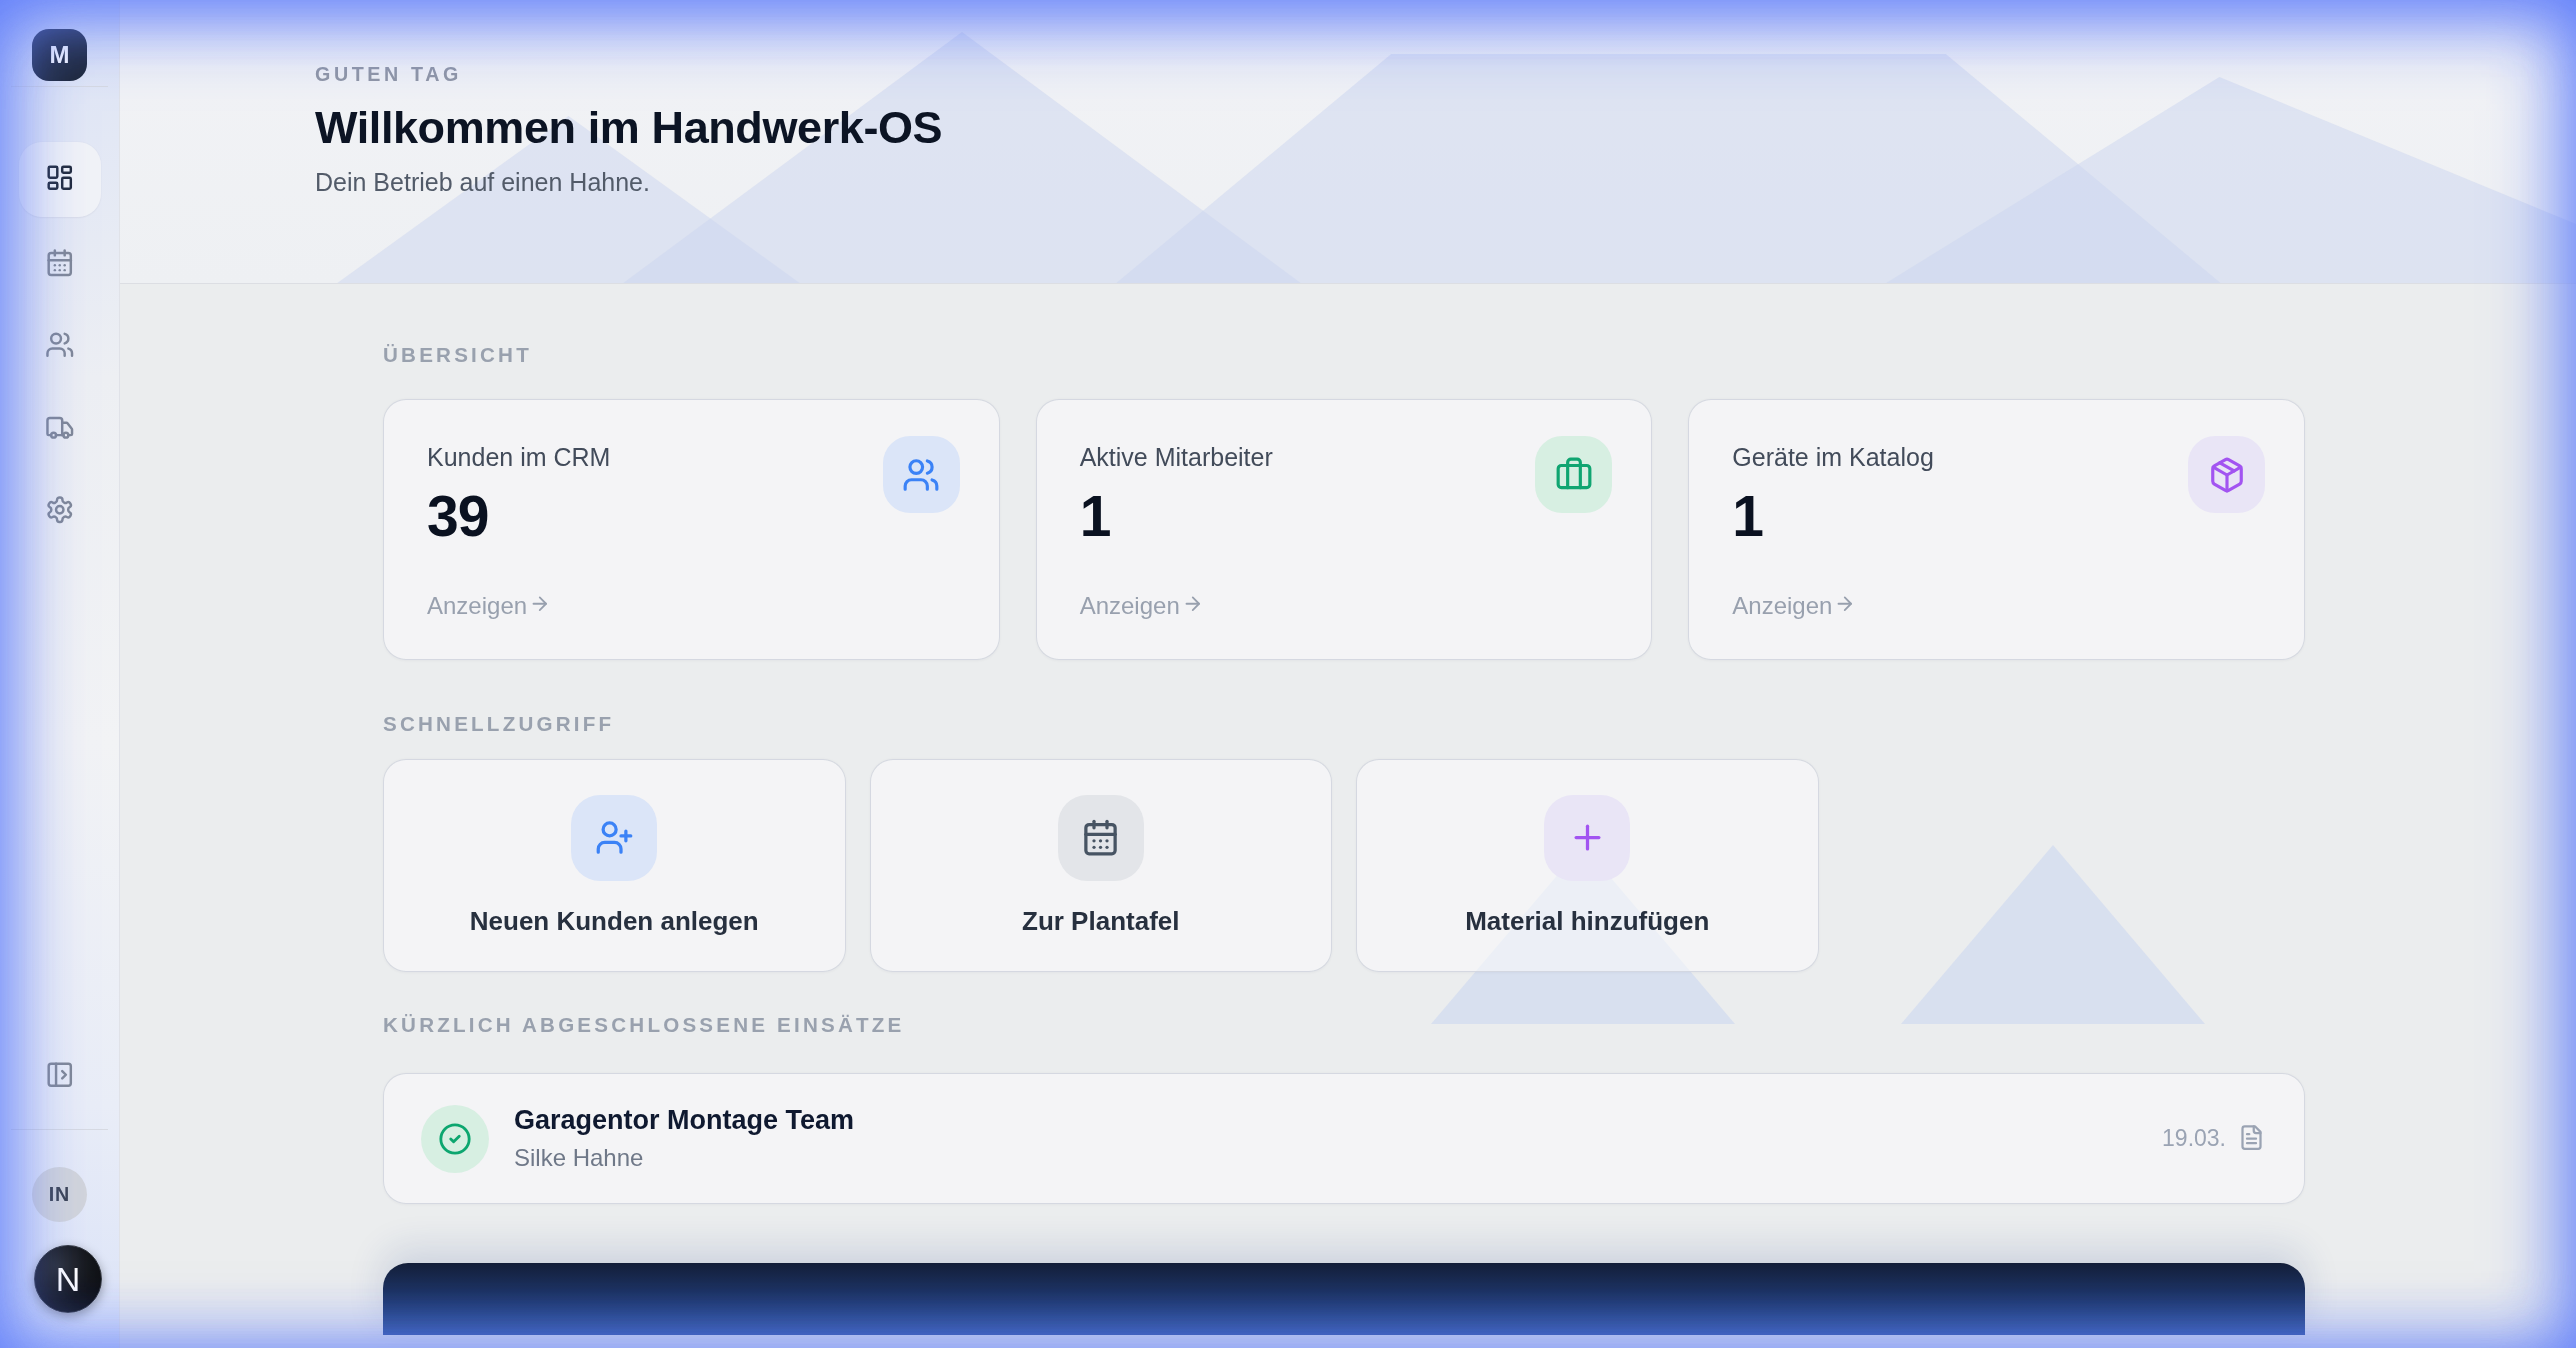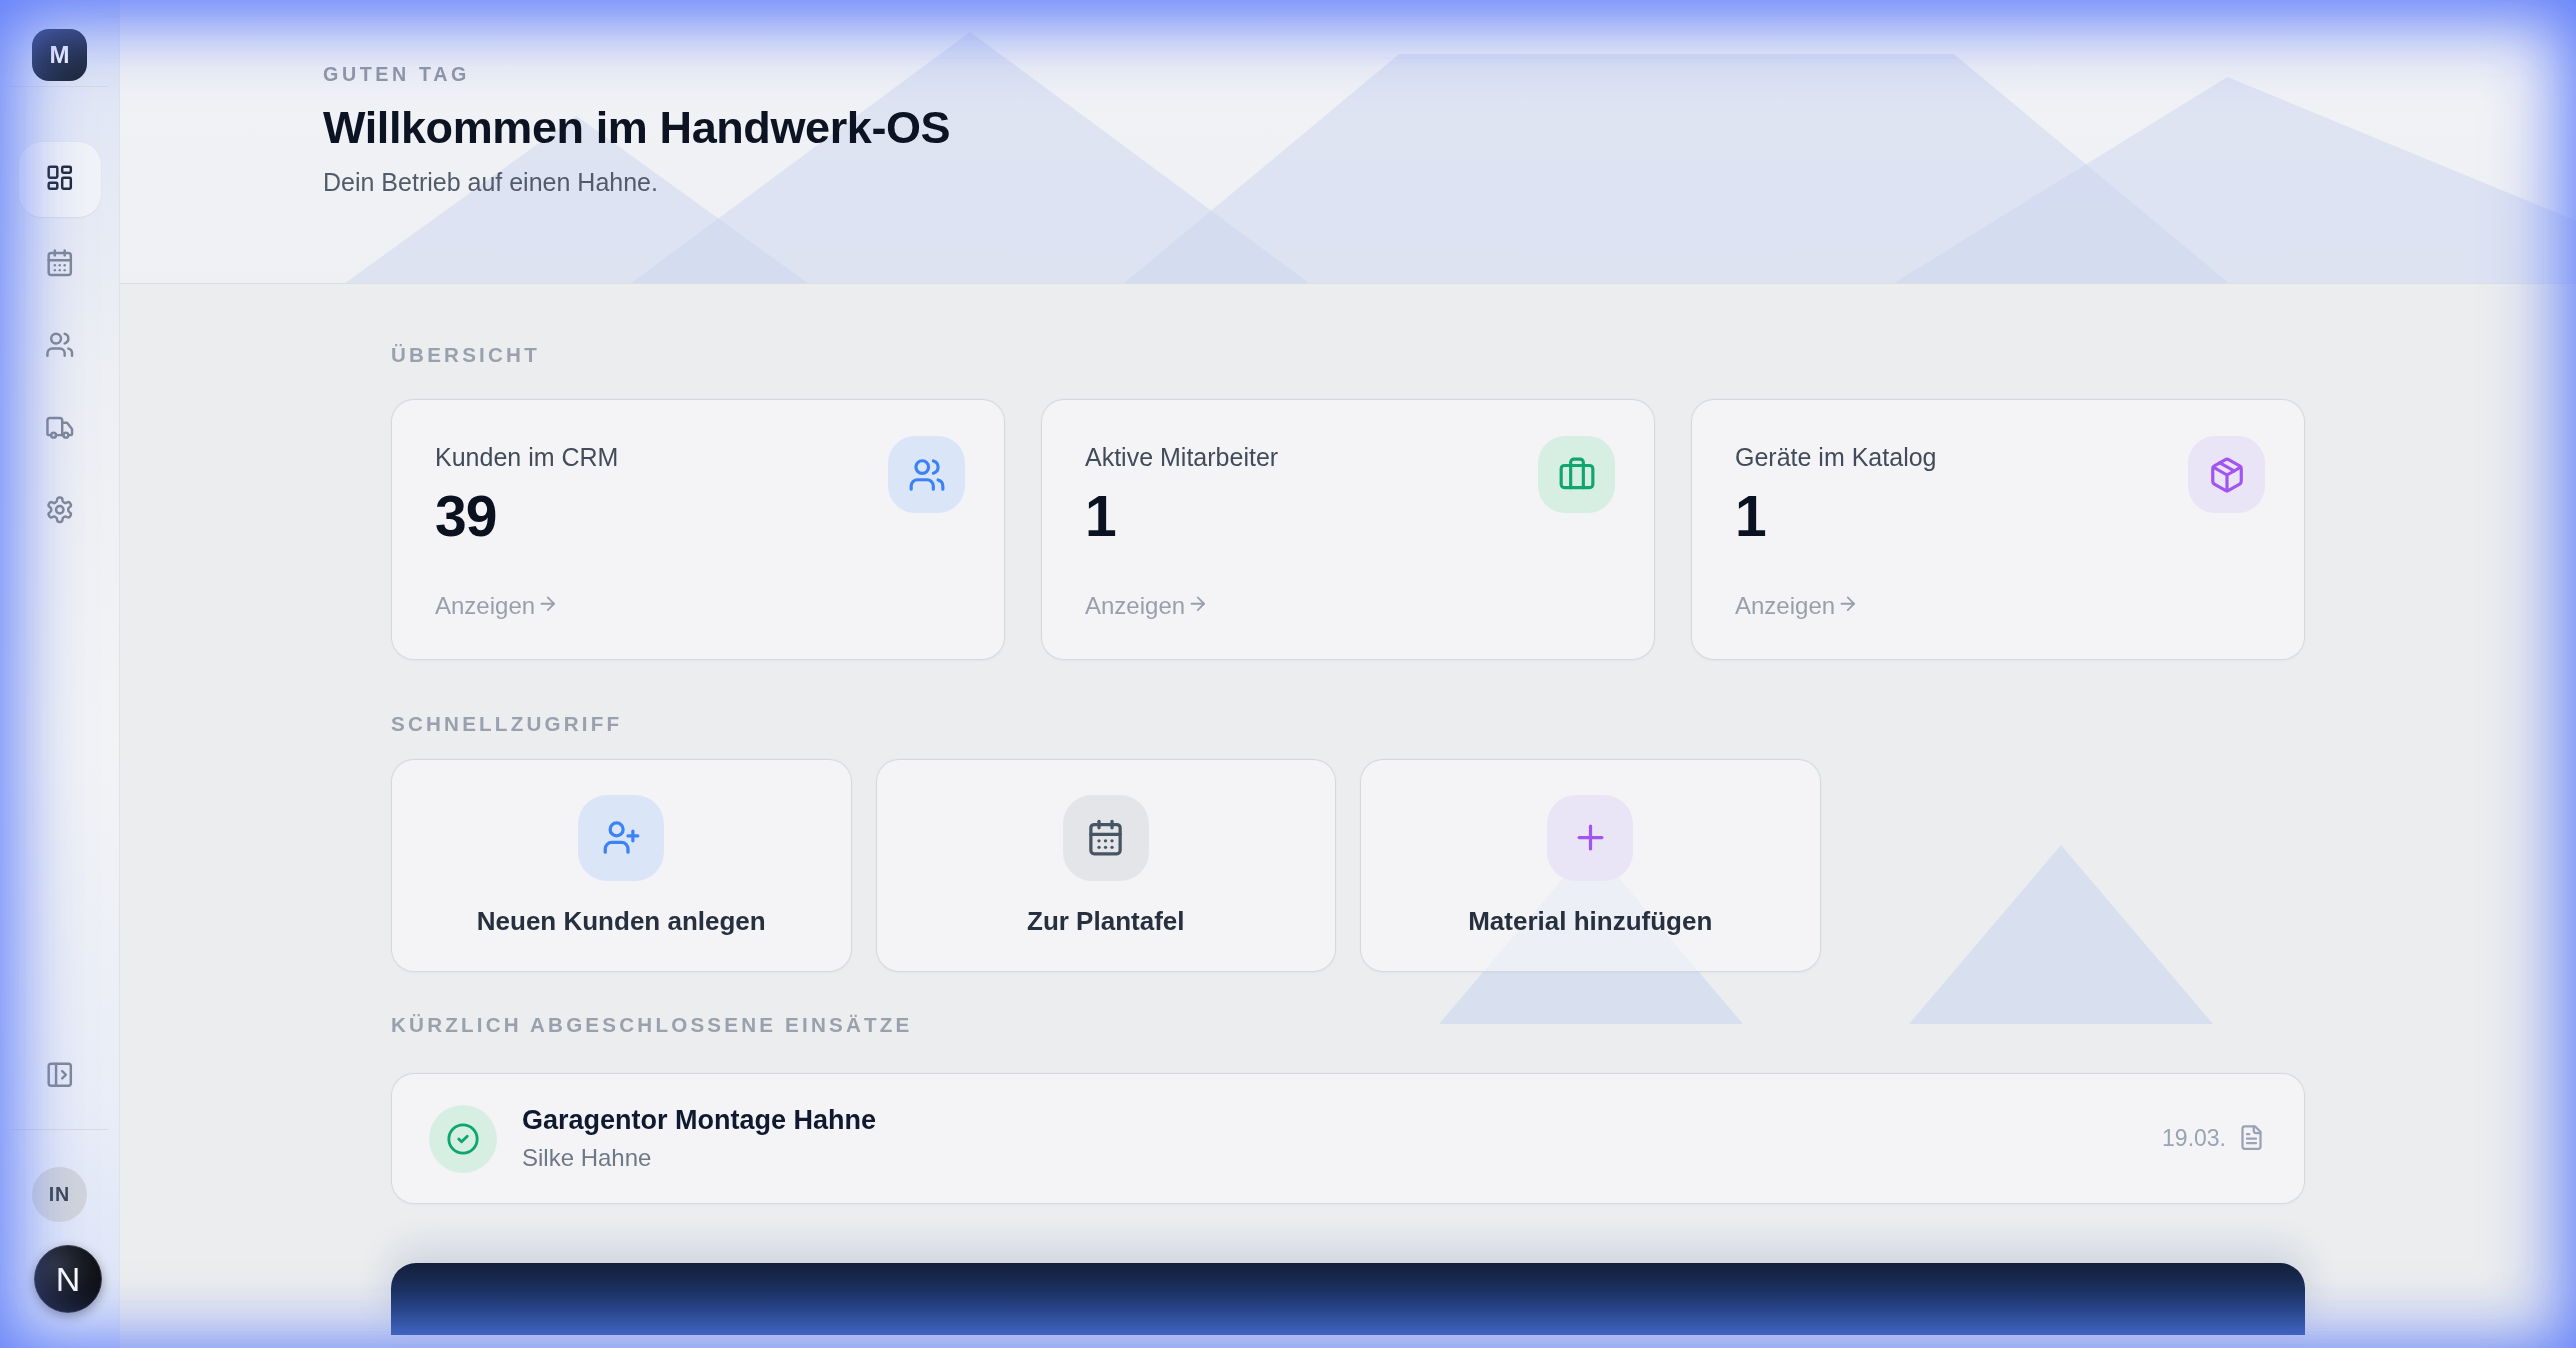--- a/index.html
+++ b/index.html
@@ -44,21 +44,21 @@
   }
   .next-badge {
     position:absolute; left:34px; top:1245px; width:68px; height:68px; border-radius:50%;
     background:radial-gradient(circle at 35% 30%, #2b2f36 0%, #131519 55%, #0a0b0d 100%);
     border:1.8px solid #34383f;
     color:#fff; font-size:34px; font-weight:400;
     display:flex; align-items:center; justify-content:center; cursor:pointer;
     box-shadow:0 3.6px 10.7px rgba(0,0,0,.35);
   }
   
-  .main { position:absolute; left:120px; top:0; right:0; height:979px; }
+  .main { position:absolute; left:112px; top:0; right:0; height:979px; }
   
   .hero {
     position:relative; height:284px; overflow:hidden;
     background:linear-gradient(180deg,#f2f3f6 0%,#eef0f3 100%);
     border-bottom:0.9px solid #dcdee3;
   }
   .mountain { position:absolute; background:rgba(203,214,240,.50); }
   .m1 { left:224px; top:116px; width:465px; height:168px; clip-path:polygon(50% 0,0 100%,100% 100%); }
   .m2 { left:510px; top:32px;  width:680px; height:252px; clip-path:polygon(50% 0,0 100%,100% 100%); }
   .m3 { left:1002px; top:54px; width:1109px; height:231px; clip-path:polygon(25% 0,75% 0,100% 100%,0 100%); }
@@ -334,21 +334,21 @@
 
     <div class="section-label lab-recent">KÜRZLICH ABGESCHLOSSENE EINSÄTZE</div>
     <div class="card recent-card">
       <div class="status-circle">
         <svg viewBox="0 0 24 24" fill="none" stroke="currentColor" stroke-width="2" stroke-linecap="round" stroke-linejoin="round">
             <circle cx="12" cy="12" r="10"></circle>
             <path d="m9 12 2 2 4-4"></path>
           </svg>
       </div>
       <div class="recent-texts">
-        <div class="recent-title">Garagentor Montage Hahne</div>
+        <div class="recent-title">Garagentor Montage Team</div>
         <div class="recent-sub">Silke Hahne</div>
       </div>
       <div class="recent-right">
         <span class="recent-date">19.03.</span>
         <span>
           <svg viewBox="0 0 24 24" fill="none" stroke="currentColor" stroke-width="2" stroke-linecap="round" stroke-linejoin="round">
               <path d="M15 2H6a2 2 0 0 0-2 2v16a2 2 0 0 0 2 2h12a2 2 0 0 0 2-2V7Z"></path>
               <path d="M14 2v4a2 2 0 0 0 2 2h4"></path>
               <path d="M16 13H8"></path>
               <path d="M16 17H8"></path>

